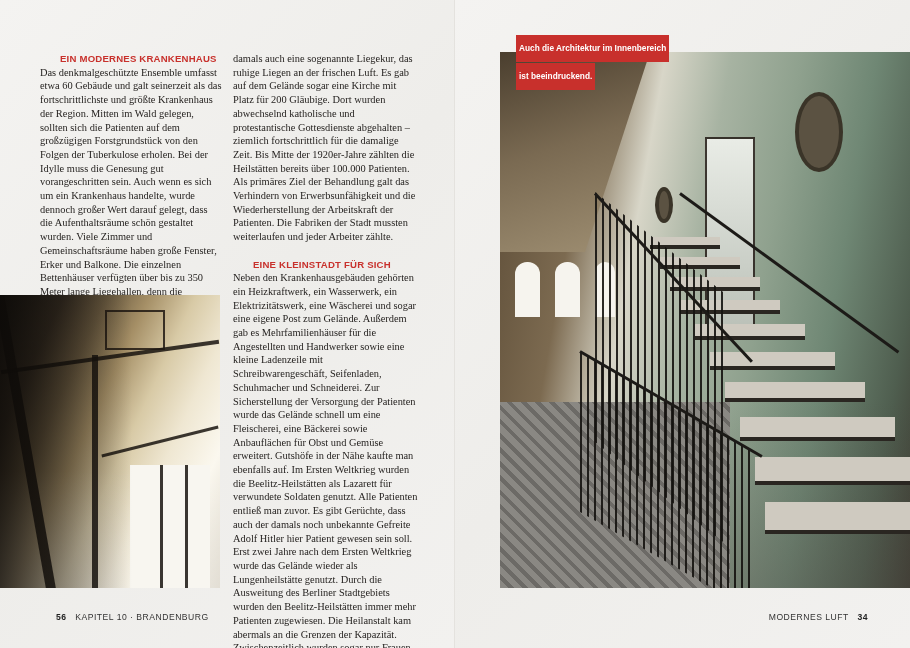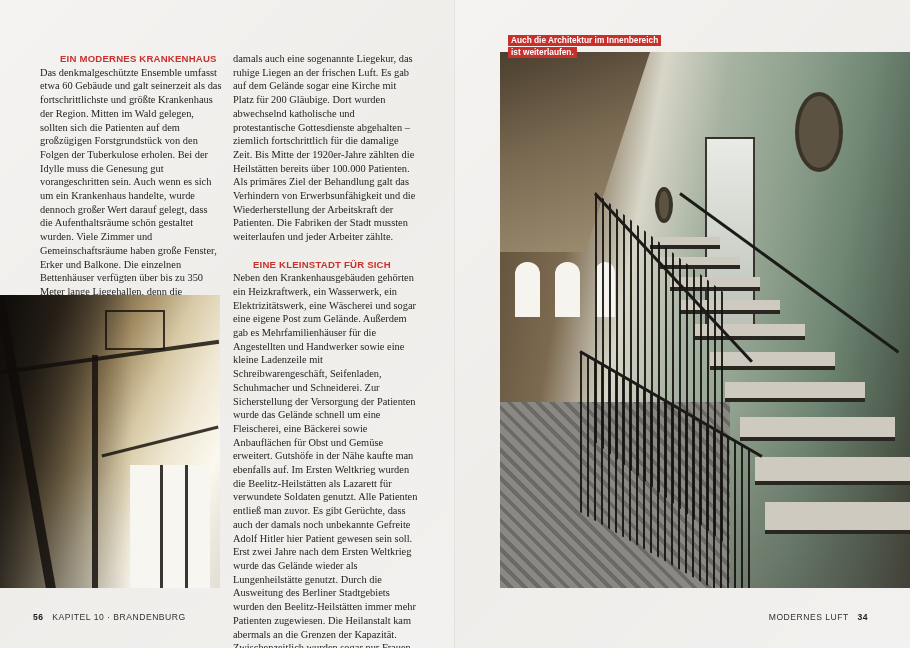--- a/index.html
+++ b/index.html
@@ -39,22 +39,23 @@
     position: absolute;
     font-family: "Liberation Sans", "DejaVu Sans", sans-serif;
     font-weight: bold;
     font-size: 8.3px;
     line-height: 11px;
     color: #fff;
   }
   .caption span {
     display: inline-block;
     background: #c8302c;
-    padding: 0 3px;
+    padding: 8px 3px;
     margin-bottom: 1px;
+    margin-left: 8px;
   }
   .cap-left { left: 40px; top: 276px; }
   .cap-right { left: 508px; top: 35px; }
 
   .photo { position: absolute; overflow: hidden; }
   .photo-left {
     left: 0; top: 295px; width: 220px; height: 293px;
     background:
       linear-gradient(180deg, rgba(0,0,0,0) 60%, rgba(255,255,255,0.25) 100%),
       linear-gradient(115deg, #1e1a15 0%, #3b3125 18%, #6a5a40 30%, #a58f66 42%, #d8caa6 55%, #efe7d2 68%, #fbf8ef 82%, #d9d3c6 100%);
@@ -73,21 +74,21 @@
   .rail { position: absolute; height: 3px; background: #1c1a17; transform-origin: left center; }
   .round { position: absolute; border-radius: 50%; border: 4px solid #3a3428; background: #5b5242; }
 
   .footer {
     position: absolute; top: 612px;
     font-family: "Liberation Sans", "DejaVu Sans", sans-serif;
     font-size: 8.6px;
     letter-spacing: 0.5px;
     color: #333;
   }
-  .footer-left { left: 33px; text-align: right; }
+  .footer-left { left: 56px; text-align: right; }
   .footer-right { right: 42px; }
   .pnum { font-weight: bold; color: #222; }
 </style>
 </head>
 <body>
 
 <div class="page page-left">
 
   <div class="col col-1">
     <p><span class="head">EIN MODERNES KRANKENHAUS</span><span> Das denkmalgeschützte Ensemble umfasst etwa 60 Gebäude und galt seinerzeit als das fortschrittlichste und größte Krankenhaus der Region. Mitten im Wald gelegen, sollten sich die Patienten auf dem großzügigen Forstgrundstück von den Folgen der Tuberkulose erholen. Bei der Idylle muss die Genesung gut vorangeschritten sein. Auch wenn es sich um ein Krankenhaus handelte, wurde dennoch großer Wert darauf gelegt, dass die Aufenthaltsräume schön gestaltet wurden. Viele Zimmer und Gemeinschaftsräume haben große Fenster, Erker und Balkone. Die einzelnen Bettenhäuser verfügten über bis zu 350 Meter lange Liegehallen, denn die Behandlung von Tuberkulose beinhaltete</span></p>
@@ -153,14 +154,14 @@
 
   <div class="bar" style="left:95px; top:140px; width:130px; height:250px; background:repeating-linear-gradient(90deg, rgba(20,18,15,0.9) 0 2px, rgba(0,0,0,0) 2px 7px); transform:skewY(38deg); transform-origin:top left;"></div>
   <div class="bar" style="left:80px; top:300px; width:170px; height:160px; background:repeating-linear-gradient(90deg, rgba(20,18,15,0.9) 0 2px, rgba(0,0,0,0) 2px 7px); transform:skewY(30deg); transform-origin:top left;"></div>
   <div class="rail" style="left:180px; top:140px; width:270px; transform:rotate(36deg);"></div>
   <div class="rail" style="left:95px; top:140px; width:230px; transform:rotate(47deg);"></div>
   <div class="rail" style="left:80px; top:298px; width:210px; transform:rotate(30deg);"></div>
 </div>
 
 <div class="caption cap-right">
   <span>Auch die Architektur im Innenbereich</span><br>
-  <span>ist weiterlaufen.</span>
+  <span>ist beeindruckend.</span>
 </div>
 
 </body></html>

